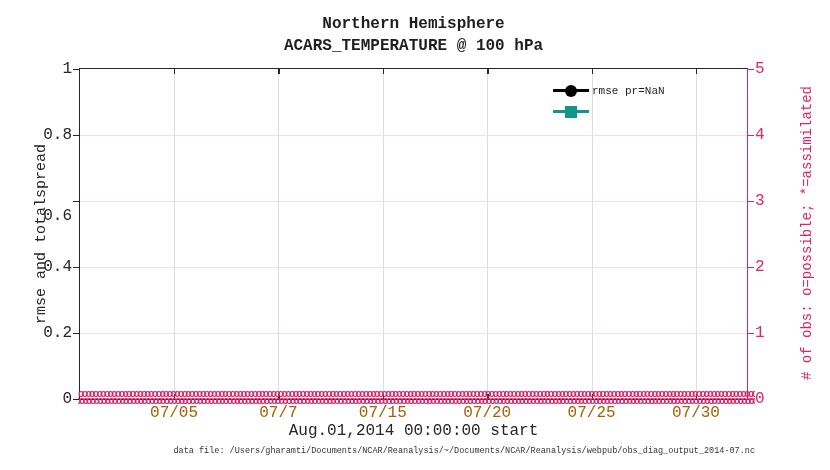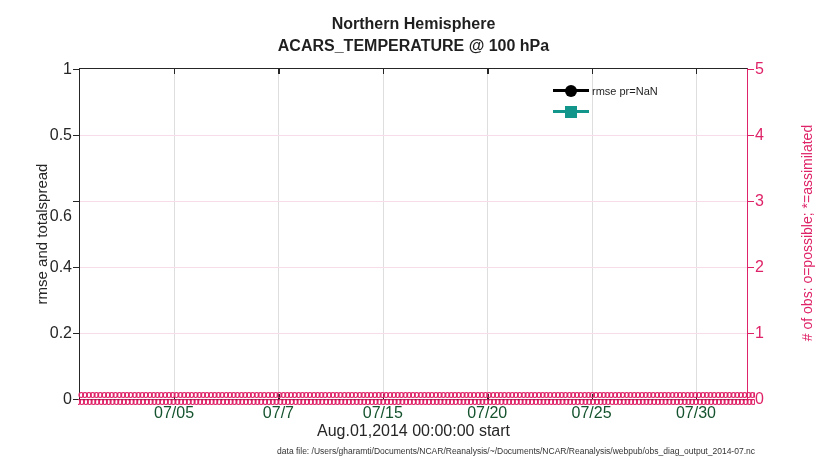--- a/index.html
+++ b/index.html
@@ -1,34 +1,34 @@
 <!DOCTYPE html>
 <html style="--pink: #df2368;"><head>
 <meta charset="utf-8">
 <style>
   html,body{margin:0;padding:0;background:#fff;}
   .figure{position:relative;width:830px;height:470px;background:#ffffff;overflow:hidden;
-          font-family:Liberation Sans, sans-serif;color:#262626;}
+          font-family:Liberation Mono, monospace;color:#262626;}
 
   .title-block{position:absolute;left:79px;top:13px;width:669px;text-align:center;
                font-weight:bold;font-size:16px;line-height:22px;color:#1f1f1f;}
 
   #plot-area{position:absolute;left:79px;top:68px;width:669px;height:332px;
              box-sizing:border-box;background:#fff;
              border:1.4px solid #262626;border-right-color:var(--pink,#df2368);}
 
   .vgrid{position:absolute;top:0;bottom:0;width:1px;background:#dedede;z-index:1;}
   .hgrid{position:absolute;left:0;right:0;height:1px;background:#f7dce9;z-index:1;}
   .ttick{position:absolute;top:0;width:1.4px;height:5px;background:#262626;z-index:2;}
   .btick{position:absolute;bottom:0;width:1.4px;height:5px;background:#262626;z-index:2;}
   .ltick{position:absolute;left:-7px;width:7px;height:1.4px;background:#262626;}
   .rtick{position:absolute;right:-7px;width:7px;height:1.4px;background:var(--pink,#df2368);}
 
   .xtick-label{position:absolute;top:calc(100% + 5px);transform:translateX(-50%);
-               font-size:16px;color:#14532d;white-space:nowrap;}
+               font-size:16px;color:#a16207;white-space:nowrap;}
   .ytick-left{position:absolute;right:calc(100% + 8px);transform:translateY(-50%);
               font-size:16px;color:#262626;white-space:nowrap;}
   .ytick-right{position:absolute;left:calc(100% + 8px);transform:translateY(-50%);
                font-size:16px;color:var(--pink,#df2368);white-space:nowrap;}
 
   .ylabel-left{position:absolute;left:41px;top:234px;transform:translate(-50%,-50%) rotate(-90deg);
                white-space:nowrap;font-size:15px;color:#262626;}
   .ylabel-right{position:absolute;left:807px;top:233px;transform:translate(-50%,-50%) rotate(-90deg);
                 white-space:nowrap;font-size:14px;color:var(--pink,#df2368);}
   .xlabel{position:absolute;left:79px;top:422px;width:669px;text-align:center;
@@ -80,21 +80,21 @@
       <div class="btick" style="left: 76.7%;"></div>
       <div class="xtick-label" style="left: 76.7%;">07/25</div>
       <div class="vgrid" style="left: 92.35%;"></div>
       <div class="ttick" style="left: 92.35%;"></div>
       <div class="btick" style="left: 92.35%;"></div>
       <div class="xtick-label" style="left: 92.35%;">07/30</div>
       <div class="ltick" style="top: 0%;"></div>
       <div class="ytick-left" style="top: 0%;">1</div>
       <div class="hgrid" style="top: 20%;"></div>
       <div class="ltick" style="top: 20%;"></div>
-      <div class="ytick-left" style="top: 20%;">0.5</div>
+      <div class="ytick-left" style="top: 20%;">0.8</div>
       <div class="hgrid" style="top: 40%;"></div>
       <div class="ltick" style="top: 40%;"></div>
       <div class="ytick-left" style="top: 40%; margin-top: 15px;">0.6</div>
       <div class="hgrid" style="top: 60%;"></div>
       <div class="ltick" style="top: 60%;"></div>
       <div class="ytick-left" style="top: 60%;">0.4</div>
       <div class="hgrid" style="top: 80%;"></div>
       <div class="ltick" style="top: 80%;"></div>
       <div class="ytick-left" style="top: 80%;">0.2</div>
       <div class="ltick" style="top: 100%;"></div>

